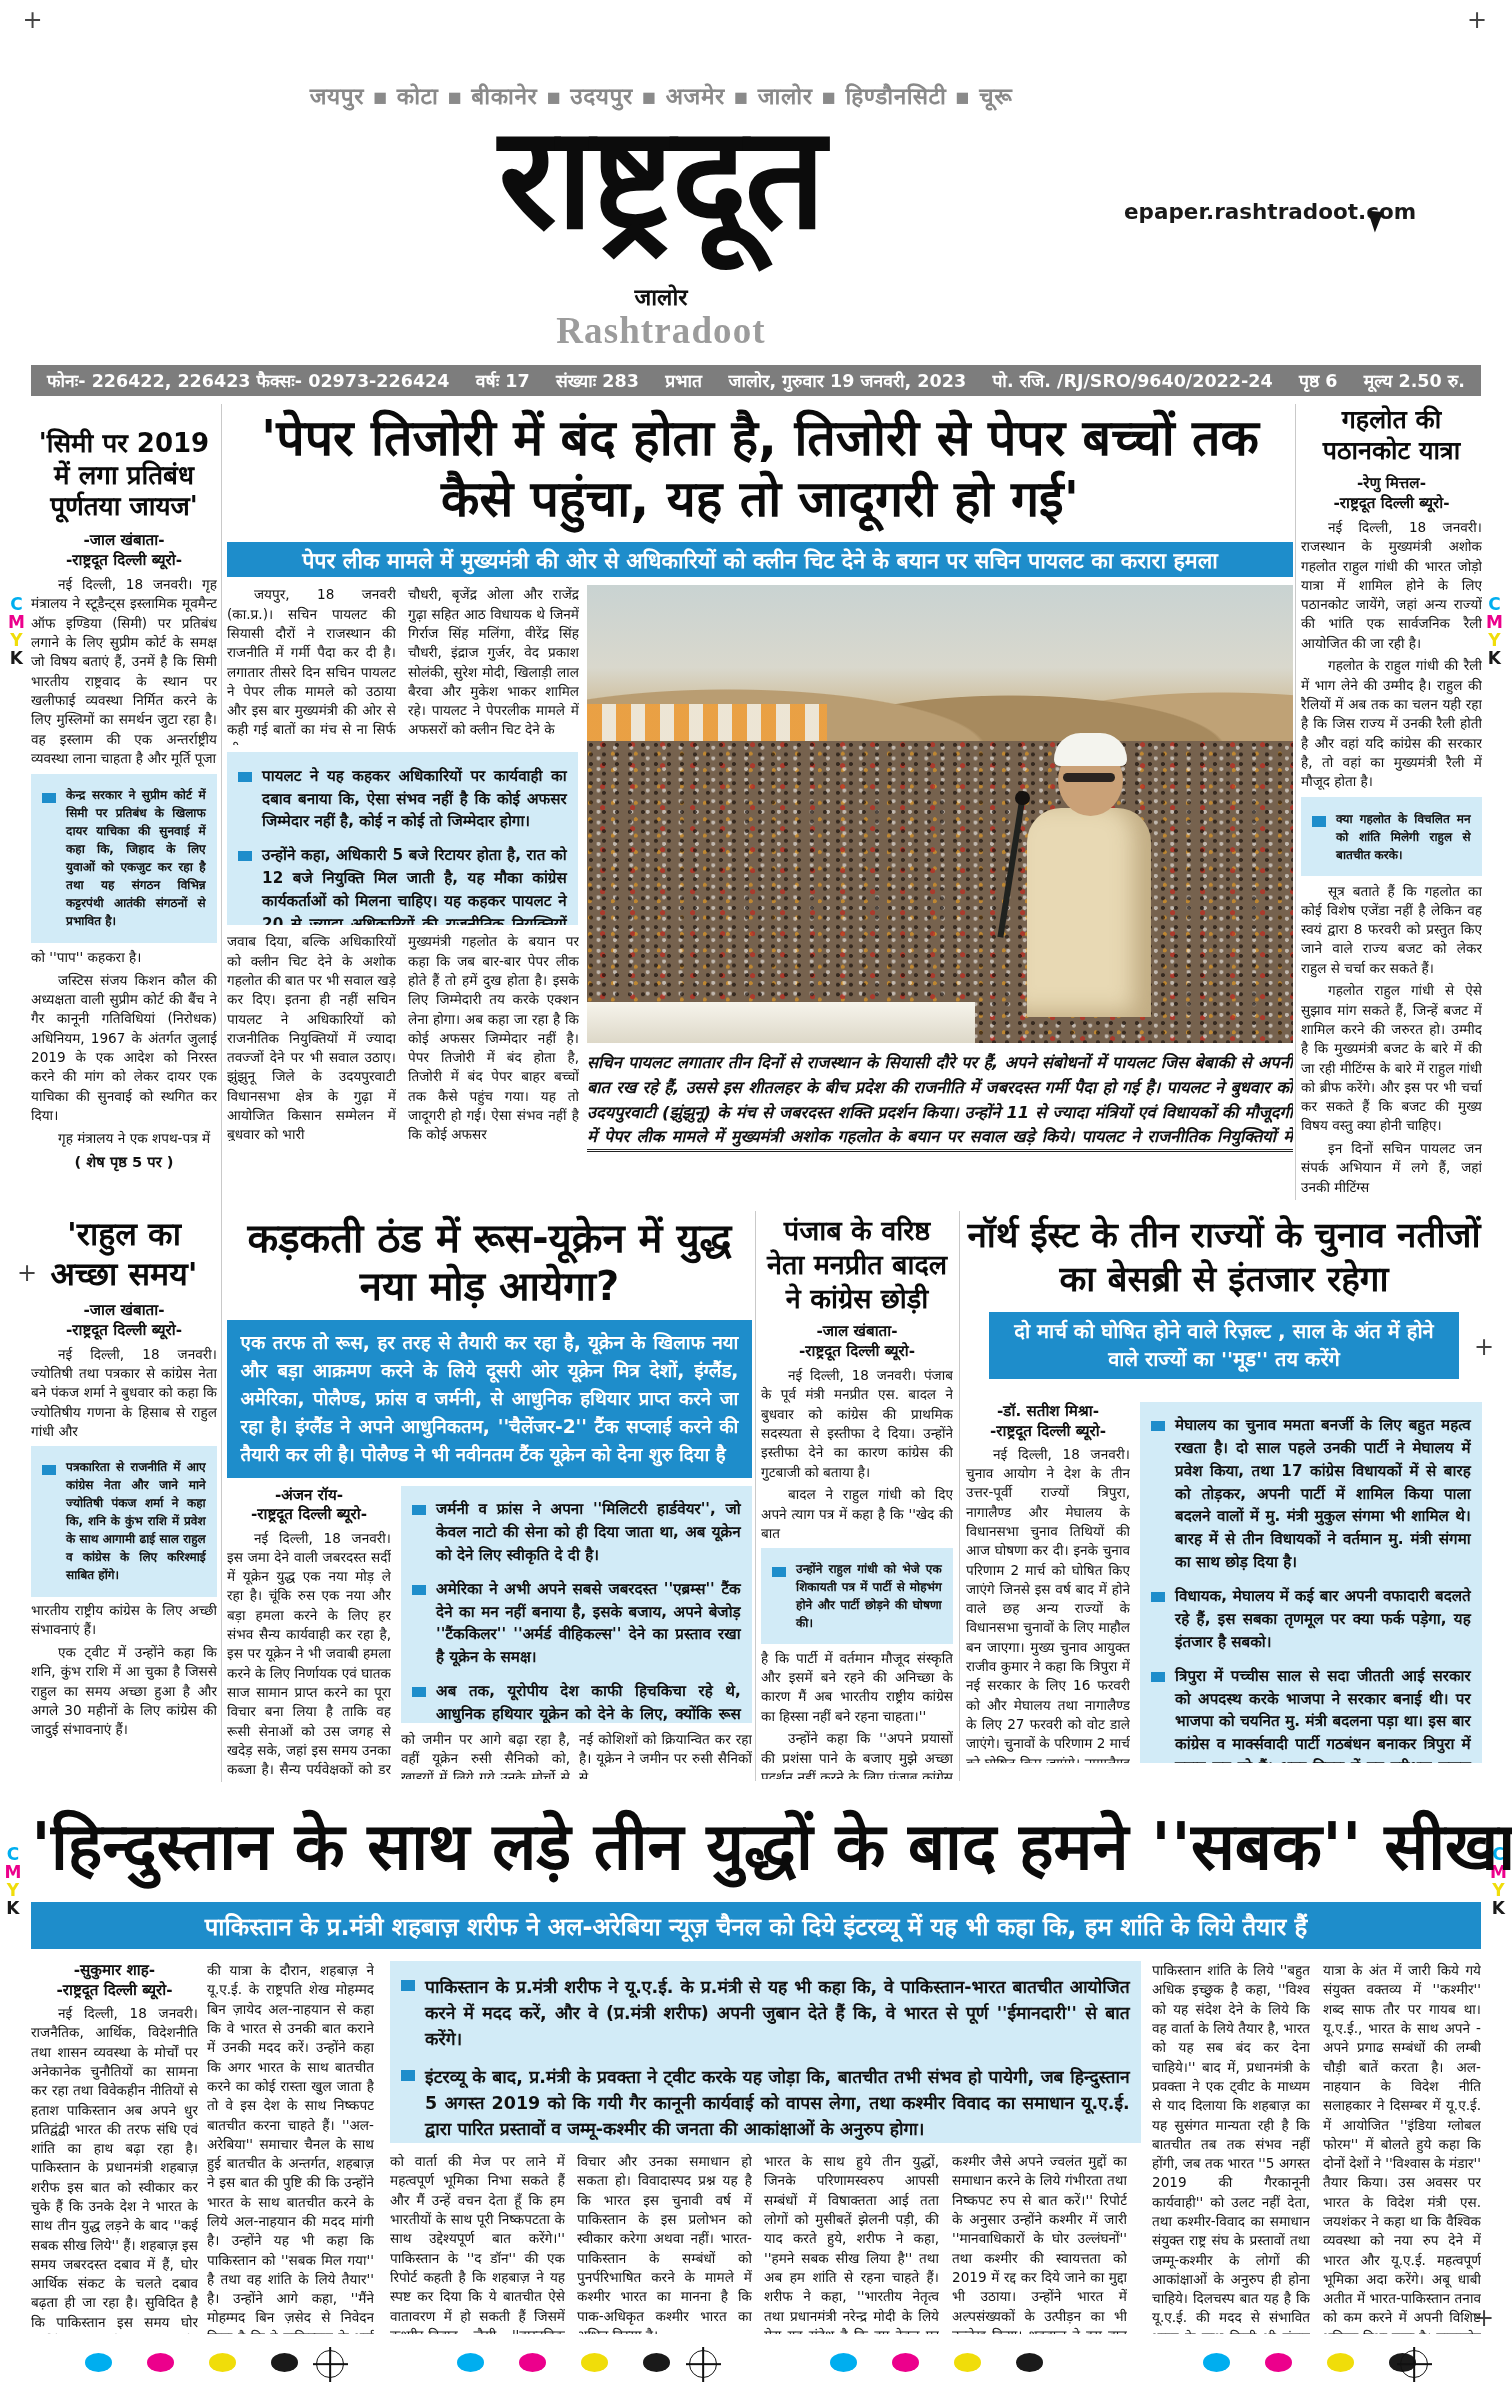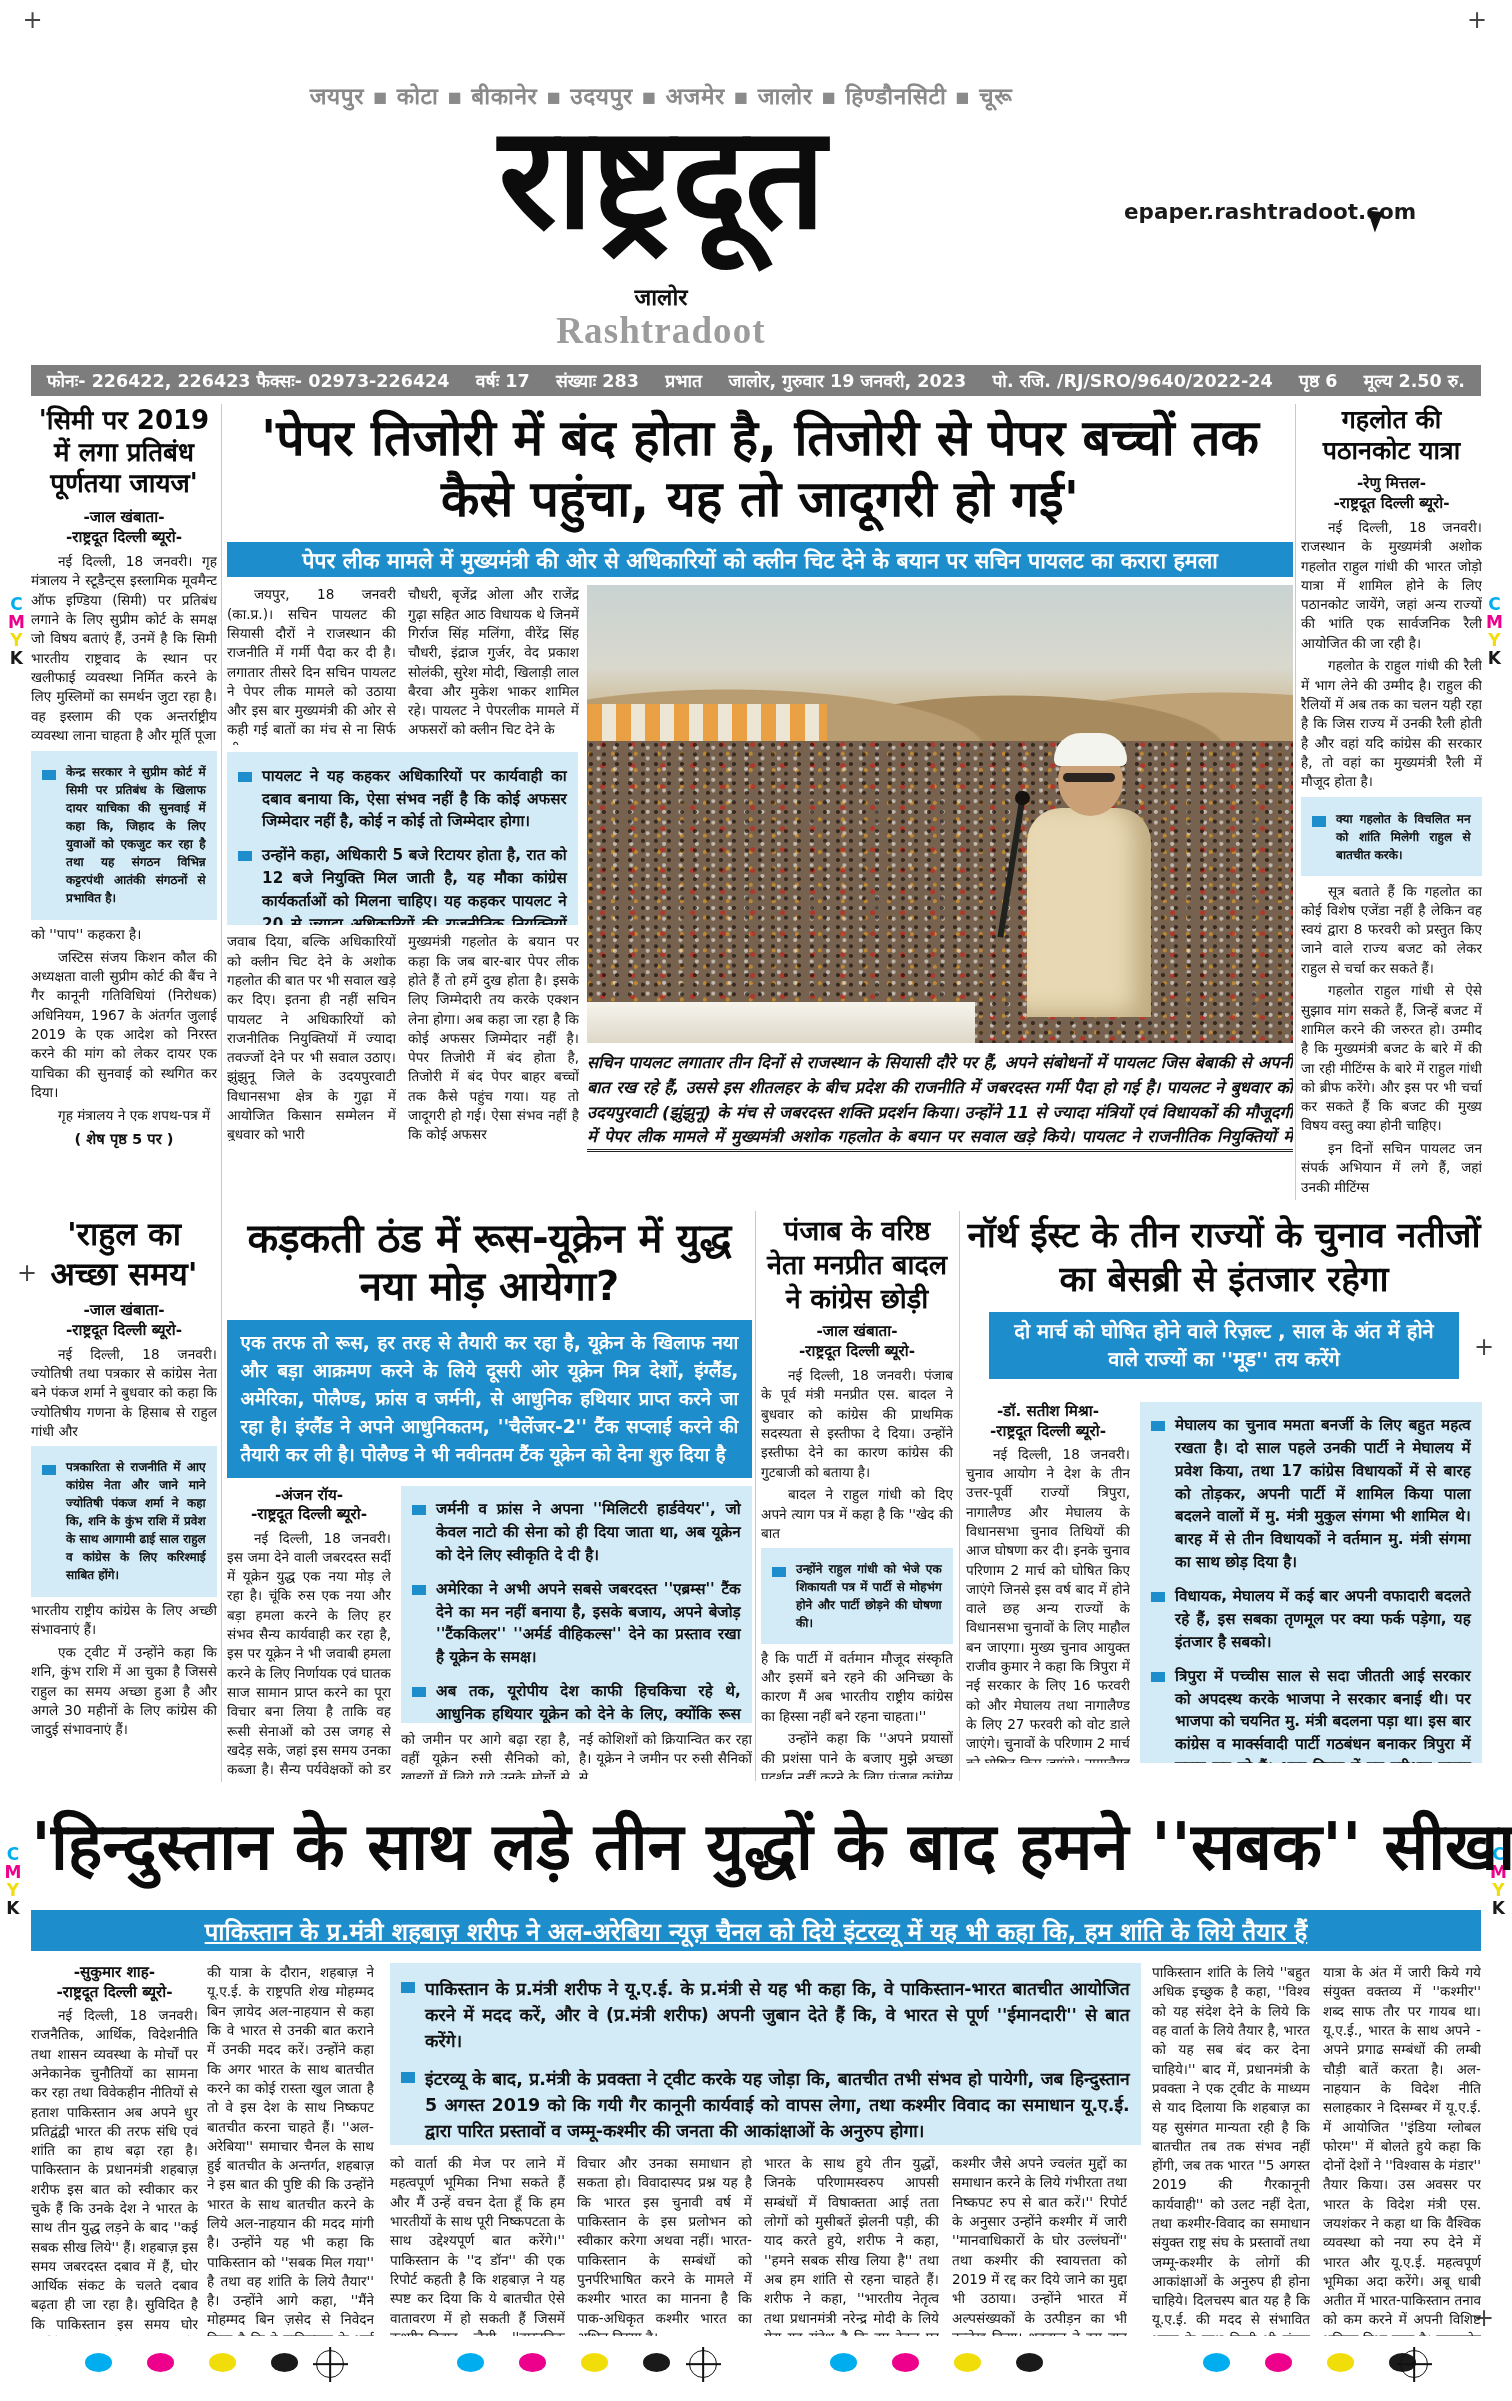--- a/index.html
+++ b/index.html
@@ -121,21 +121,21 @@
       <b class="c-y">Y</b>
       <b class="c-k">K</b>
     </div>
   <div class="cmykv" style="left:1490px;top:1846px;">
     <b class="c-c">C</b>
       <b class="c-m">M</b>
       <b class="c-y">Y</b>
       <b class="c-k">K</b>
     </div>
 
-  <section class="abs clip" style="left:31px;top:405px;width:186px;height:799px;">
+  <section class="abs clip" style="left:31px;top:428px;width:186px;height:799px;">
     <div class="headline" style="font-size:26px;line-height:1.22;">'सिमी पर 2019 में लगा प्रतिबंध पूर्णतया जायज'</div>
     <div class="byline" style="margin-top:8px;">-जाल खंबाता-</div>
     <div class="byline">-राष्ट्रदूत दिल्ली ब्यूरो-</div>
     <div class="body-t" style="margin-top:4.5px;">
       <p>नई दिल्ली, 18 जनवरी। गृह मंत्रालय ने स्टूडैन्ट्स इस्लामिक मूवमैन्ट ऑफ इण्डिया (सिमी) पर प्रतिबंध लगाने के लिए सुप्रीम कोर्ट के समक्ष जो विषय बताएं हैं, उनमें है कि सिमी भारतीय राष्ट्रवाद के स्थान पर खलीफाई व्यवस्था निर्मित करने के लिए मुस्लिमों का समर्थन जुटा रहा है। वह इस्लाम की एक अन्तर्राष्ट्रीय व्यवस्था लाना चाहता है और मूर्ति पूजा</p>
     </div>
     <div class="bluebox" style="margin:5.6px 0;">
       <div class="brow">
           <span class="sq"></span>
         <p class="btxt">केन्द्र सरकार ने सुप्रीम कोर्ट में सिमी पर प्रतिबंध के खिलाफ दायर याचिका की सुनवाई में कहा कि, जिहाद के लिए युवाओं को एकजुट कर रहा है तथा यह संगठन विभिन्न कट्टरपंथी आतंकी संगठनों से प्रभावित है।</p>
@@ -317,21 +317,21 @@
         <div class="brow">
             <span class="sq"></span>
           <p class="btxt" style="font-size:15.2px;">त्रिपुरा में पच्चीस साल से सदा जीतती आई सरकार को अपदस्थ करके भाजपा ने सरकार बनाई थी। पर भाजपा को चयनित मु. मंत्री बदलना पड़ा था। इस बार कांग्रेस व मार्क्सवादी पार्टी गठबंधन बनाकर त्रिपुरा में चुनाव लड़ रहे हैं। अगर त्रिपुरा में यह परीक्षण सफल रहा तो, बंगाल में दोहराये जाने की संभावना बनेगी।</p>
           </div>
       </div>
     </div>
   </section>
 
   <section class="abs" style="left:31px;top:1810px;width:1450px;height:565px;">
     <div class="headline" style="font-size:65px;line-height:1.15;white-space:nowrap;">'हिन्दुस्तान के साथ लड़े तीन युद्धों के बाद हमने ''सबक'' सीखा है'</div>
-    <div class="strip" style="margin-top:25px;height:41px;font-size:24px;text-decoration:underline;">पाकिस्तान के प्र.मंत्री शहबाज़ शरीफ ने अल-अरेबिया न्यूज़ चैनल को दिये इंटरव्यू में यह भी कहा कि, हम शांति के लिये तैयार हैं</div>
+    <div class="strip" style="margin-top:17px;height:47px;font-size:24px;">पाकिस्तान के प्र.मंत्री शहबाज़ शरीफ ने अल-अरेबिया न्यूज़ चैनल को दिये इंटरव्यू में यह भी कहा कि, हम शांति के लिये तैयार हैं</div>
     <div style="position:relative;height:384px;margin-top:12.4px;">
       <div class="abs clip" style="left:0;top:0;width:167px;height:373px;">
         <div class="byline">-सुकुमार शाह-</div>
         <div class="byline">-राष्ट्रदूत दिल्ली ब्यूरो-</div>
         <div class="body-t" style="margin-top:3.4px;">
             <p>नई दिल्ली, 18 जनवरी। राजनैतिक, आर्थिक, विदेशनीति तथा शासन व्यवस्था के मोर्चों पर अनेकानेक चुनौतियों का सामना कर रहा तथा विवेकहीन नीतियों से हताश पाकिस्तान अब अपने धुर प्रतिद्वंद्वी भारत की तरफ संधि एवं शांति का हाथ बढ़ा रहा है। पाकिस्तान के प्रधानमंत्री शहबाज़ शरीफ इस बात को स्वीकार कर चुके हैं कि उनके देश ने भारत के साथ तीन युद्ध लड़ने के बाद ''कई सबक सीख लिये'' हैं। शहबाज़ इस समय जबरदस्त दबाव में हैं, घोर आर्थिक संकट के चलते दबाव बढ़ता ही जा रहा है। सुविदित है कि पाकिस्तान इस समय घोर आर्थिक संकट से गुजर रहा है। अब यह बिल्कुल स्पष्ट है कि वे भारत के साथ शांति वार्ता करने के इच्छुक है। अभी हाल ही की अपनी यू.ए.ई.</p>
           </div>
       </div>
       <div class="abs clip body-t" style="left:176px;top:0;width:167px;height:373px;">
         <p class="noind">की यात्रा के दौरान, शहबाज़ ने यू.ए.ई. के राष्ट्रपति शेख मोहम्मद बिन ज़ायेद अल-नाहयान से कहा कि वे भारत से उनकी बात कराने में उनकी मदद करें। उन्होंने कहा कि अगर भारत के साथ बातचीत करने का कोई रास्ता खुल जाता है तो वे इस देश के साथ निष्कपट बातचीत करना चाहते हैं। ''अल-अरेबिया'' समाचार चैनल के साथ हुई बातचीत के अन्तर्गत, शहबाज़ ने इस बात की पुष्टि की कि उन्होंने भारत के साथ बातचीत करने के लिये अल-नाहयान की मदद मांगी है। उन्होंने यह भी कहा कि पाकिस्तान को ''सबक मिल गया'' है तथा वह शांति के लिये तैयार'' है। उन्होंने आगे कहा, ''मैंने मोहम्मद बिन ज़सेद से निवेदन किया है कि वे पाकिस्तान के भाई हैं तथा यू.ए.ई. (हमारा) भाई है। उनके भारत के साथ बहुत अच्छे रिश्ते भी हैं तथा वे दोनों देशों</p>

